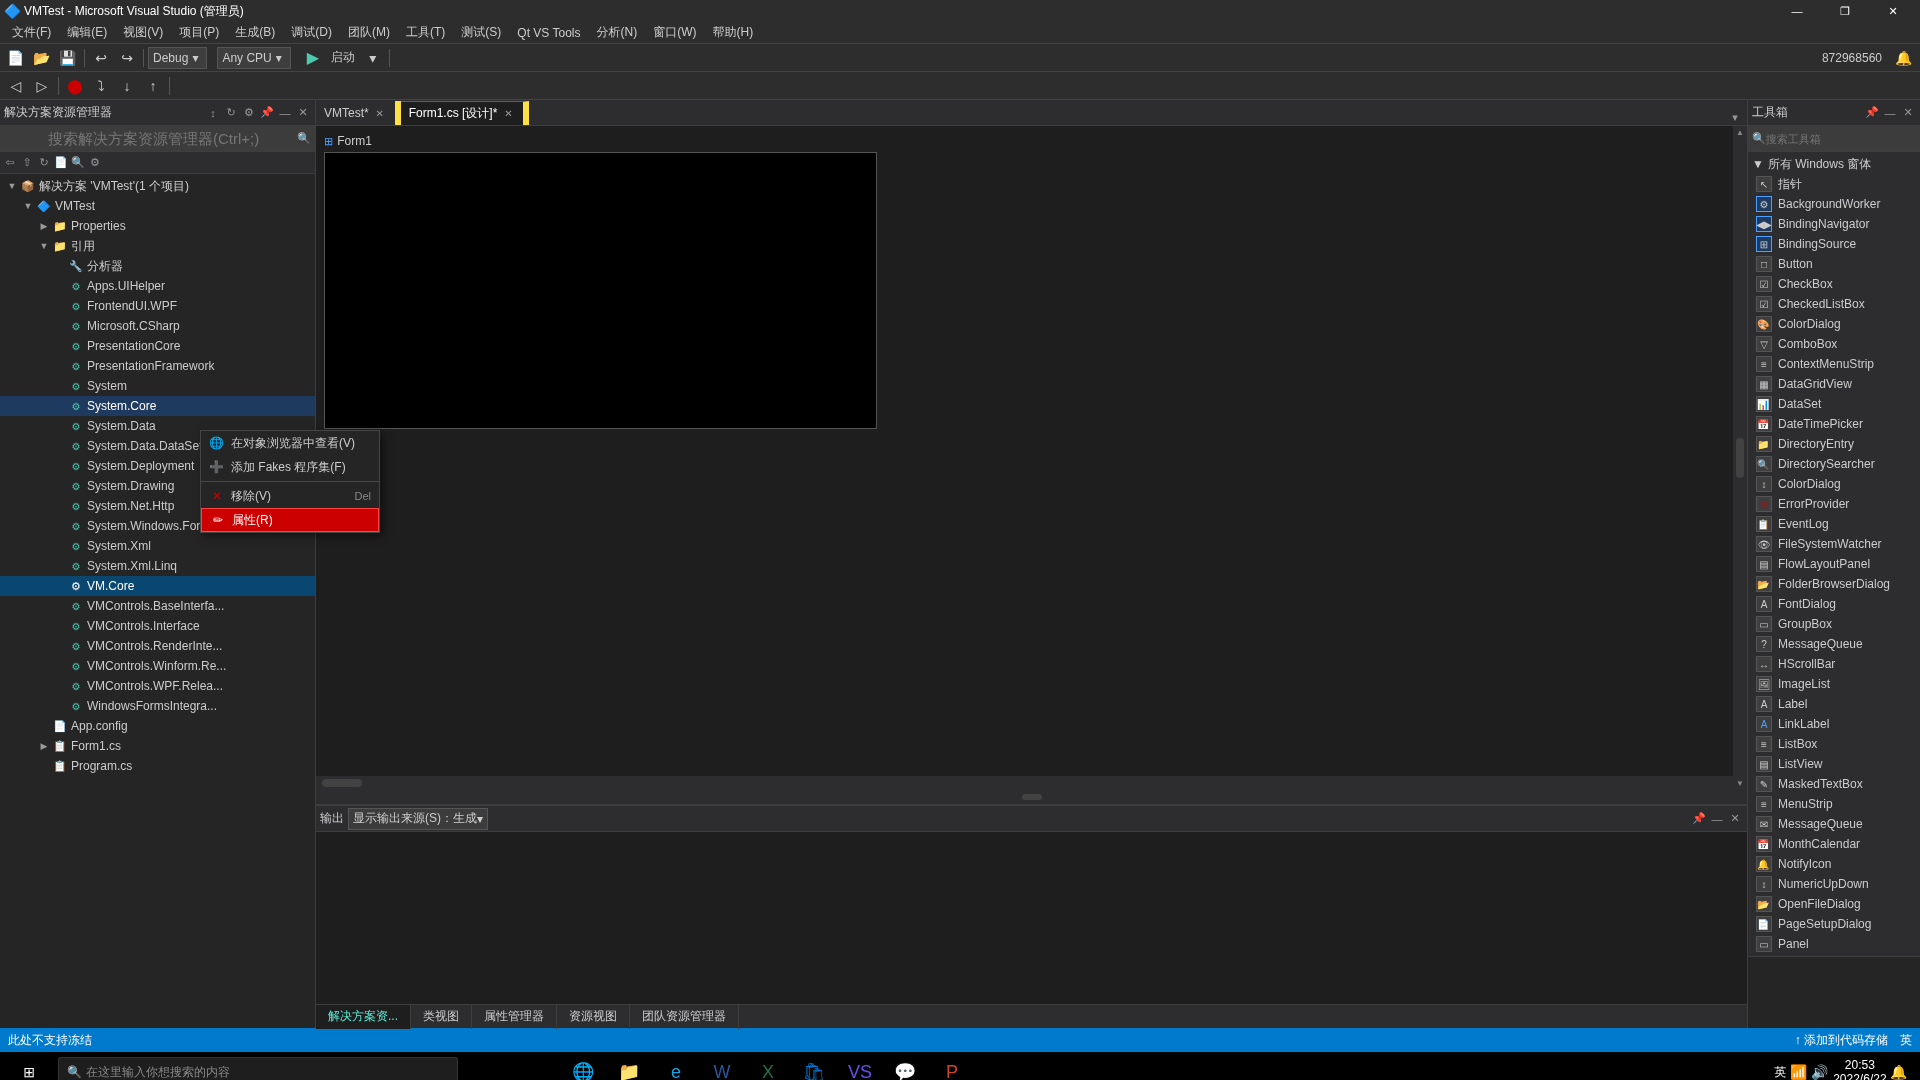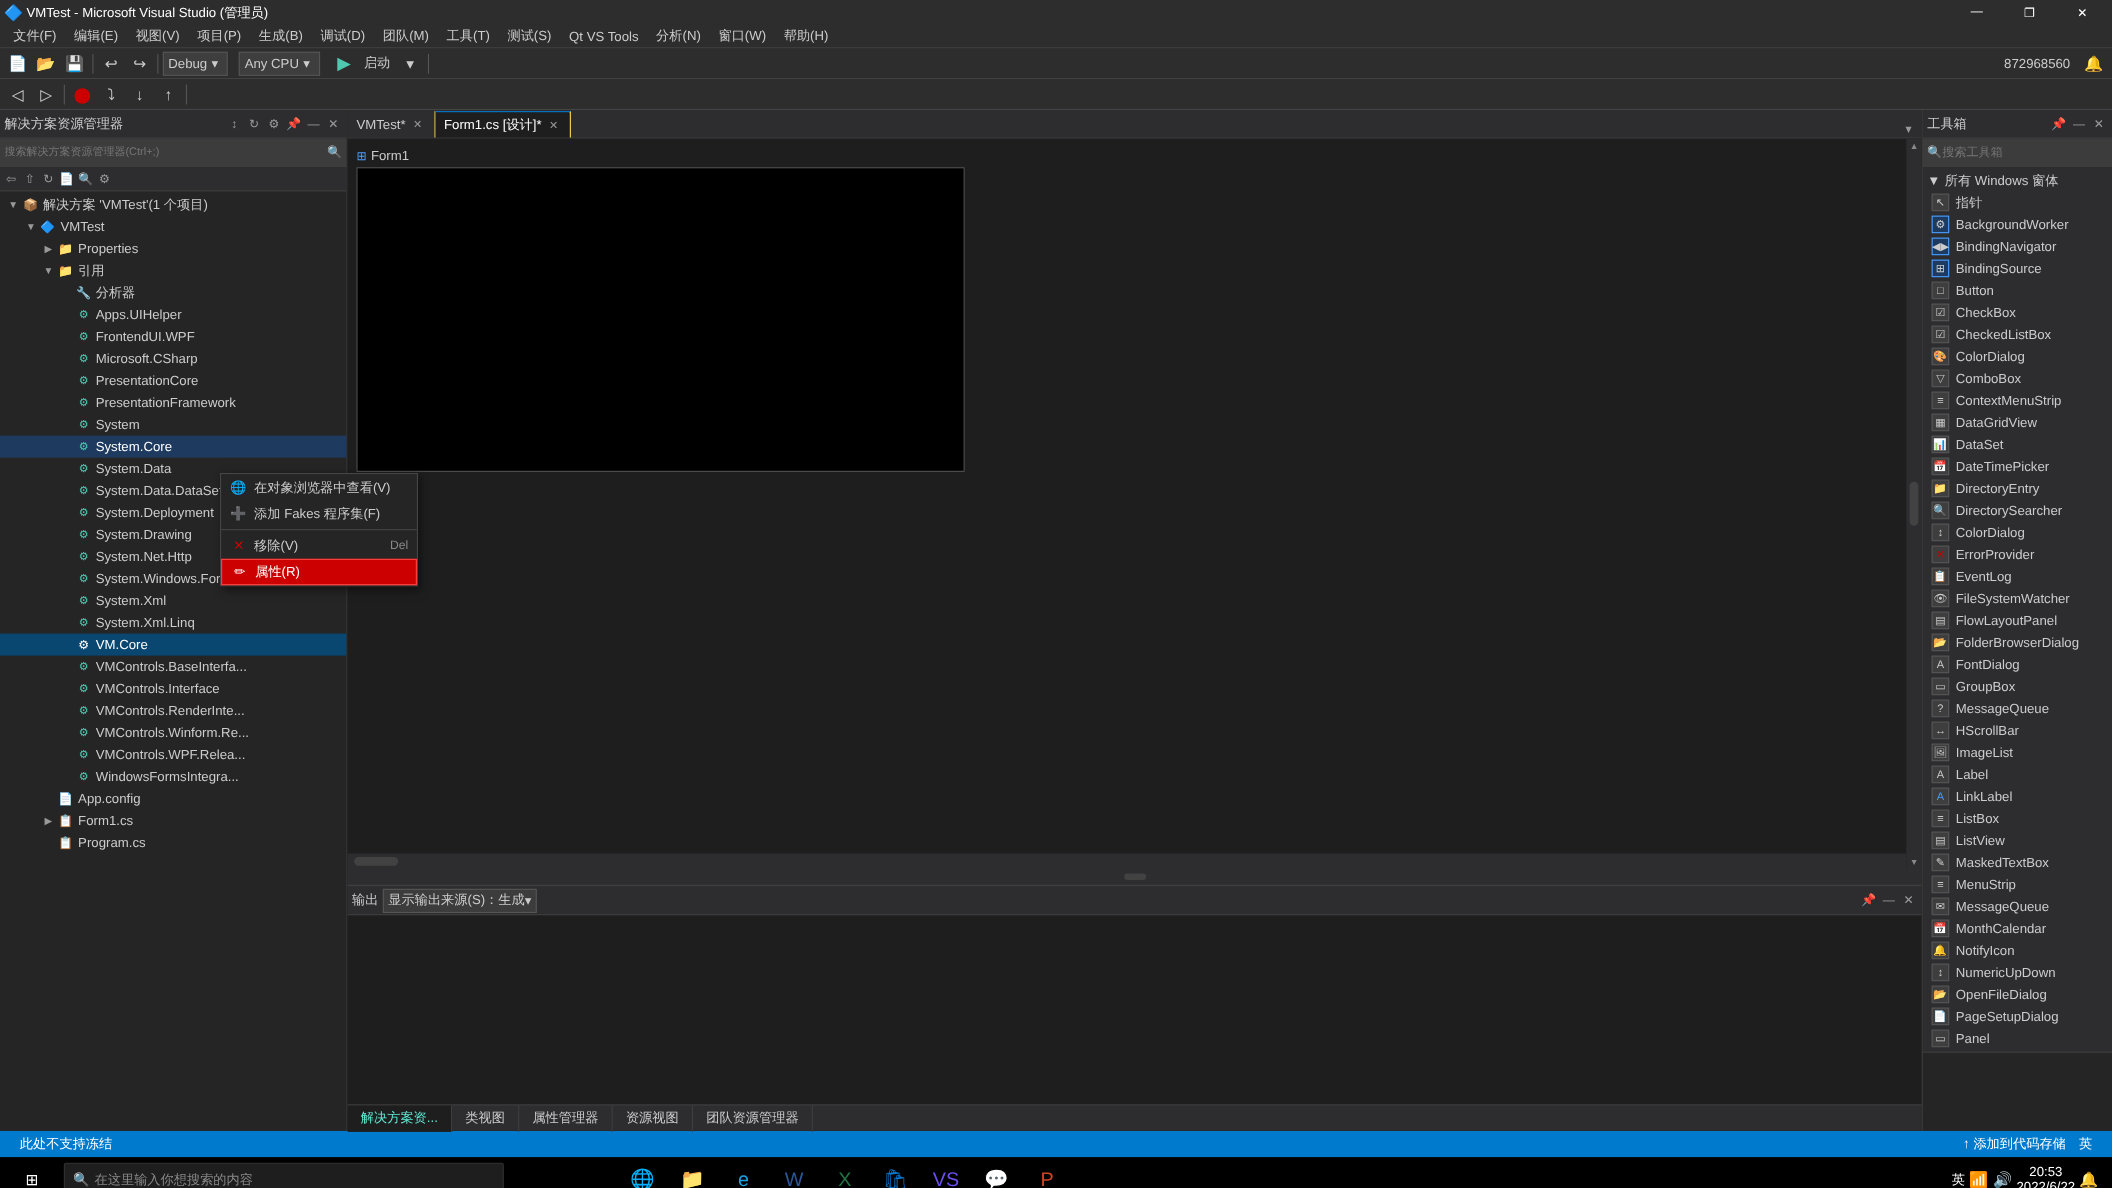--- a/index.html
+++ b/index.html
@@ -102,21 +102,22 @@
       display: flex;
       align-items: center;
       padding: 0 4px;
     }
     .search-input {
       flex: 1;
       background: transparent;
       border: none;
       outline: none;
       color: #ccc;
-      font-size: 10px;
+      font-size: 15px;
+      margin-left: 44px;
     }
     .search-icon { color: #999; font-size: 11px; }
 
     .tree-container {
       flex: 1;
       overflow-y: auto;
       overflow-x: hidden;
       padding: 2px 0;
     }
     .tree-item {
@@ -176,21 +177,21 @@
       border-bottom: 1px solid #3e3e3e;
     }
     .tab {
       height: 24px;
       padding: 0 8px;
       display: flex;
       align-items: center;
       cursor: pointer;
       color: #ccc;
       font-size: 12px;
-      border-right: 1px solid #fde047;
+      border-right: 6px solid #fde047;
       gap: 4px;
       background: #2d2d30;
     }
     .tab.active { background: #1e1e1e; color: #fff; border-top: 1px solid #007acc; }
     .tab .close-tab { width: 14px; height: 14px; display: flex; align-items: center; justify-content: center; font-size: 10px; color: #999; cursor: pointer; }
 
     .editor-content {
       flex: 1;
       background: #1e1e1e;
       display: flex;
@@ -341,21 +342,21 @@
       border-right: 1px solid #3e3e3e;
     }
     .bottom-tab.active { background: #1e1e1e; color: #5eead4; }
 
     
     .status-bar {
       height: 24px;
       background: #007acc;
       display: flex;
       align-items: center;
-      padding: 0 18px;
+      padding: 0 8px;
       color: #fff;
       font-size: 12px;
       gap: 16px;
     }
     .status-right { margin-left: auto; display: flex; gap: 12px; align-items: center; }
 
     
     .taskbar {
       height: 40px;
       background: #000;

